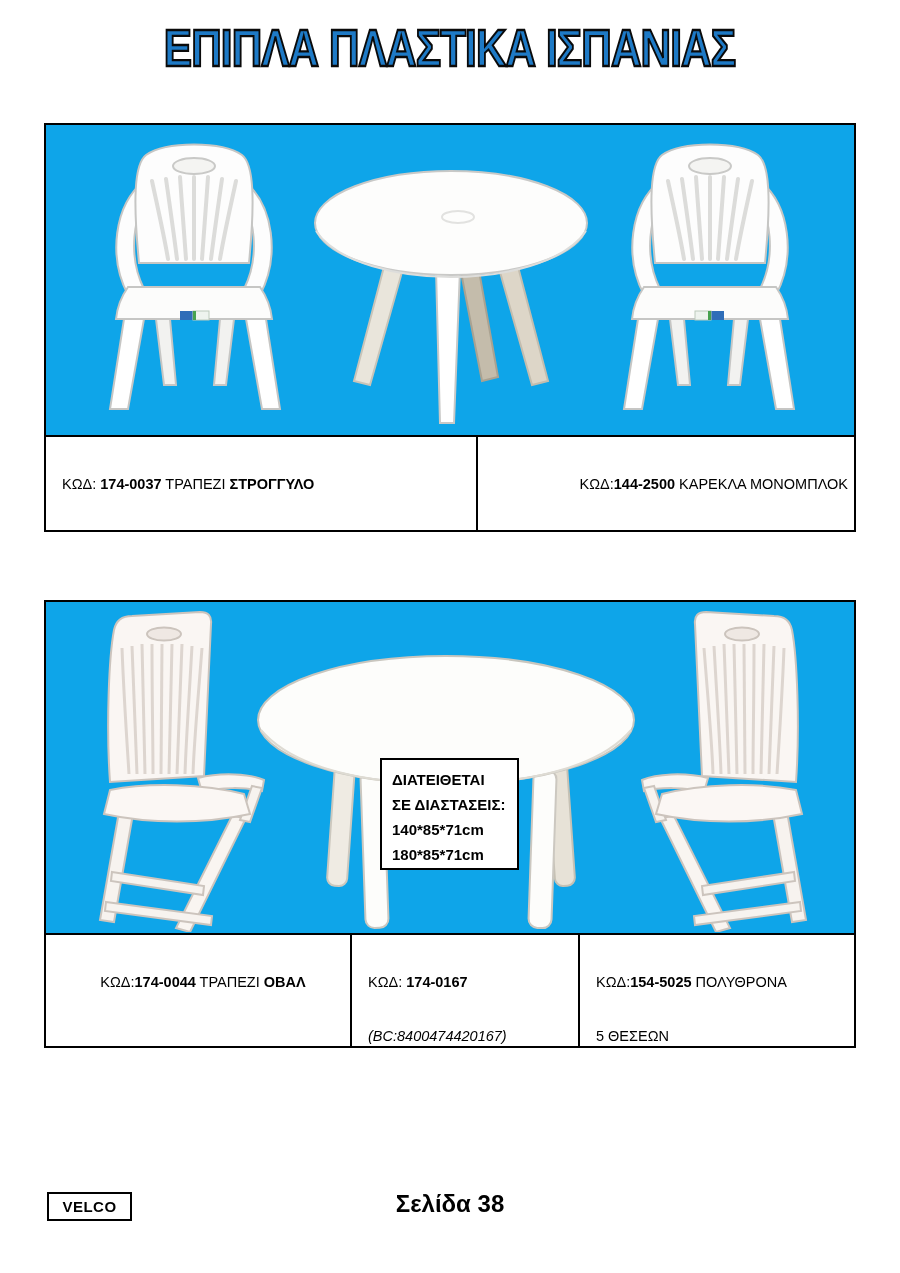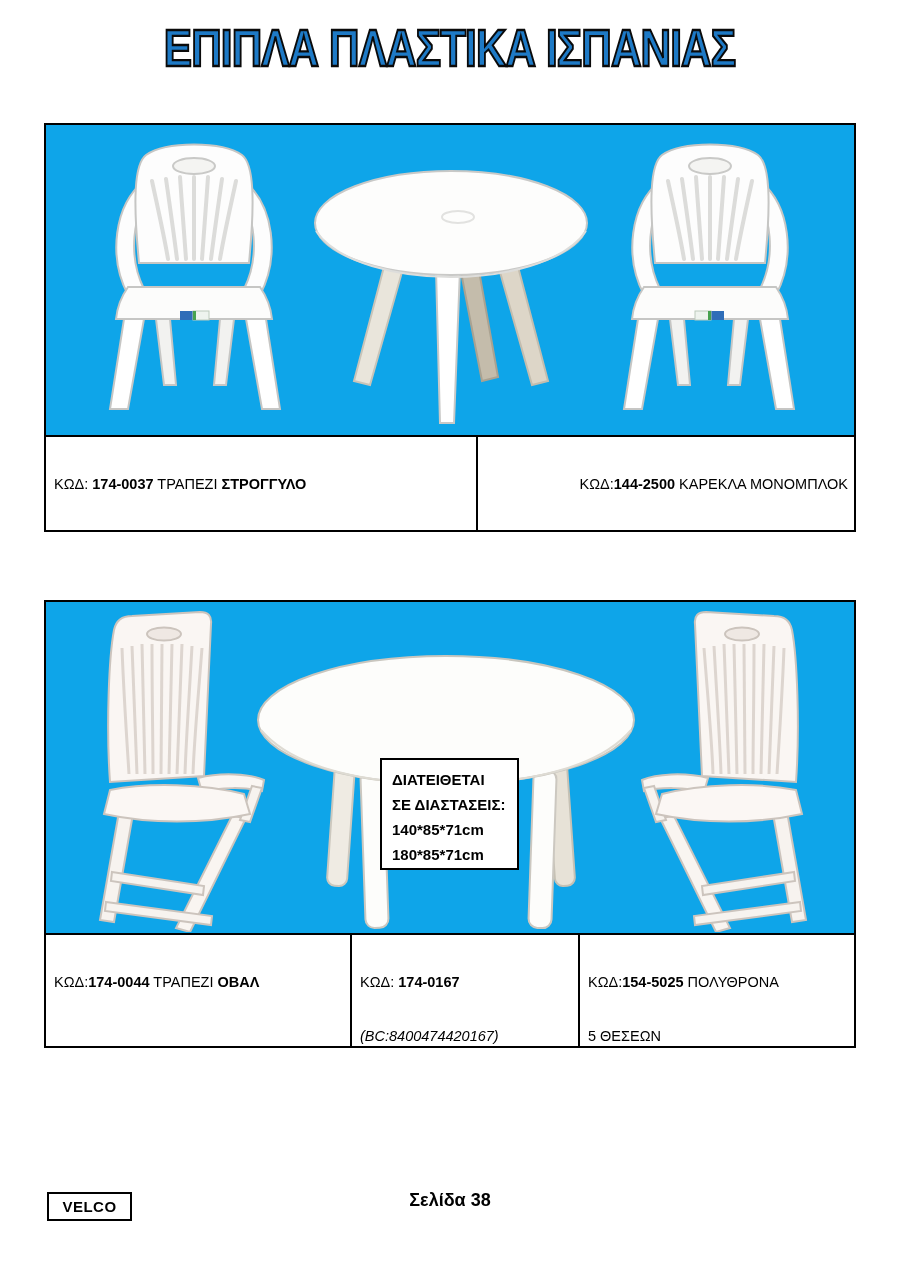--- a/index.html
+++ b/index.html
@@ -43,32 +43,32 @@
   #box2 { top: 600px; height: 448px; }
 
   .photo-area { position: relative; background: #0ea5e9; }
   #box1 .photo-area { height: 310px; }
   #box2 .photo-area { height: 331px; }
   .photo-area svg { position: absolute; }
 
   
   .spec-table { display: flex; border-top: 2px solid #000; align-items: stretch; }
   .spec-cell {
-    padding: 2px 6px 2px 8px;
+    padding: 2px 6px 2px 16px;
     font-size: 14.5px;
     line-height: 18px;
     white-space: pre-wrap;
     overflow: hidden;
   }
   .spec-cell + .spec-cell { border-left: 2px solid #000; }
   #box1 .spec-table { height: 95px; }
   #box1 .cell-a { width: 430px; }
   #box1 .cell-b { flex: 1; text-align: right; }
   #box2 .spec-table { height: 113px; }
-  #box2 .cell-a { width: 304px; }
+  #box2 .cell-a { width: 304px; text-align: center; }
   #box2 .cell-b { width: 228px; }
   #box2 .cell-c { flex: 1; }
   .row b { font-weight: bold; }
   .row.bc { font-style: italic; }
 
   
   .note-box {
     position: absolute;
     left: 334px; top: 156px;
     width: 139px; height: 112px;
@@ -91,21 +91,21 @@
     font-weight: bold;
     font-size: 15px;
     letter-spacing: 0.5px;
   }
   .page-number {
     position: absolute;
     top: 1190px; left: 0;
     width: 100%;
     text-align: center;
     font-weight: bold;
-    font-size: 18px;
+    font-size: 24px;
   }
 </style>
 </head>
 <body>
 
 <div class="page">
 
   <div class="title-wrap">
     <span class="title">ΕΠΙΠΛΑ ΠΛΑΣΤΙΚΑ ΙΣΠΑΝΙΑΣ</span>
   </div>

